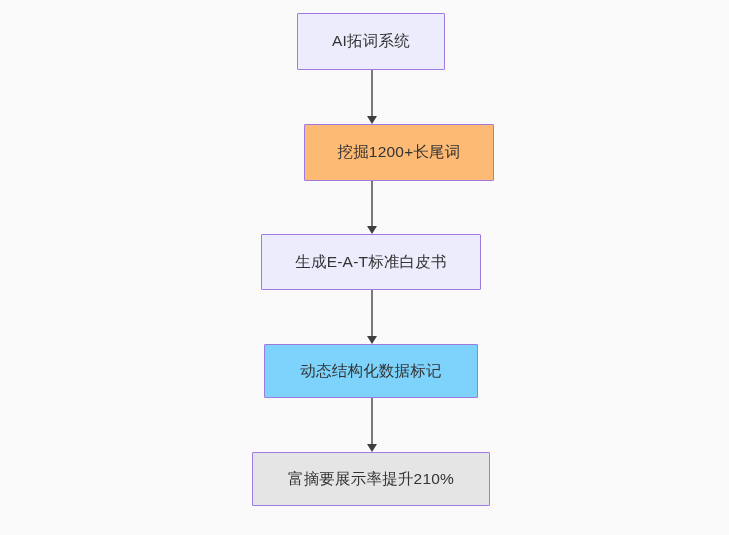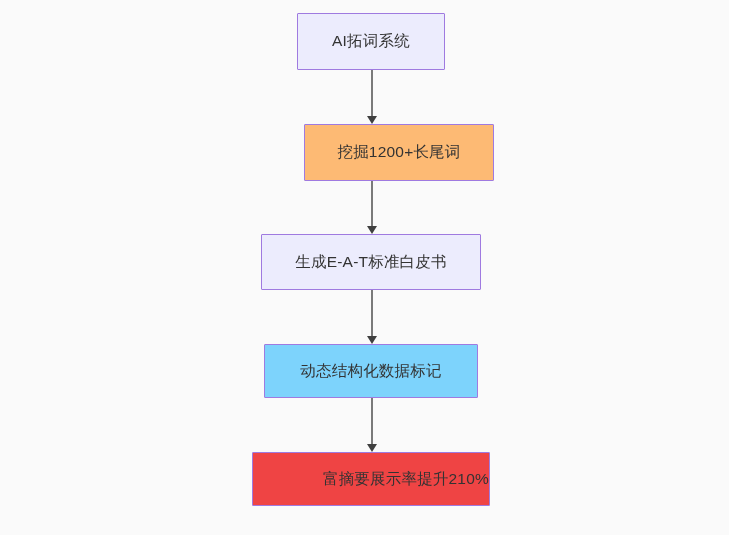--- a/index.html
+++ b/index.html
@@ -83,17 +83,17 @@
   </div>
   <div class="node" id="node-1" style="left: 268px; top: 124px; width: 190px; height: 57px; background: #fdba74; border-color: rgb(159, 122, 224); color: rgb(51, 51, 51); margin-left: 36px;">
     <span class="node-label">挖掘1200+长尾词</span>
   </div>
   <div class="node" id="node-2" style="left: 261px; top: 234px; width: 220px; height: 56px; background: rgb(236, 236, 253); border-color: rgb(159, 122, 224); color: rgb(51, 51, 51);">
     <span class="node-label">生成E-A-T标准白皮书</span>
   </div>
   <div class="node" id="node-3" style="left: 264px; top: 344px; width: 214px; height: 54px; background: #7dd3fc; border-color: rgb(159, 122, 224); color: rgb(51, 51, 51);">
     <span class="node-label">动态结构化数据标记</span>
   </div>
-  <div class="node" id="node-4" style="left: 252px; top: 452px; width: 238px; height: 54px; background: #ef4444; border-color: rgb(159, 122, 224); color: rgb(51, 51, 51); justify-content: flex-end;">
+  <div class="node" id="node-4" style="left: 252px; top: 452px; width: 238px; height: 54px; background: #e5e5e5; border-color: rgb(159, 122, 224); color: rgb(51, 51, 51);">
     <span class="node-label">富摘要展示率提升210%</span>
   </div>
 
 </div>
 
 </body></html>

